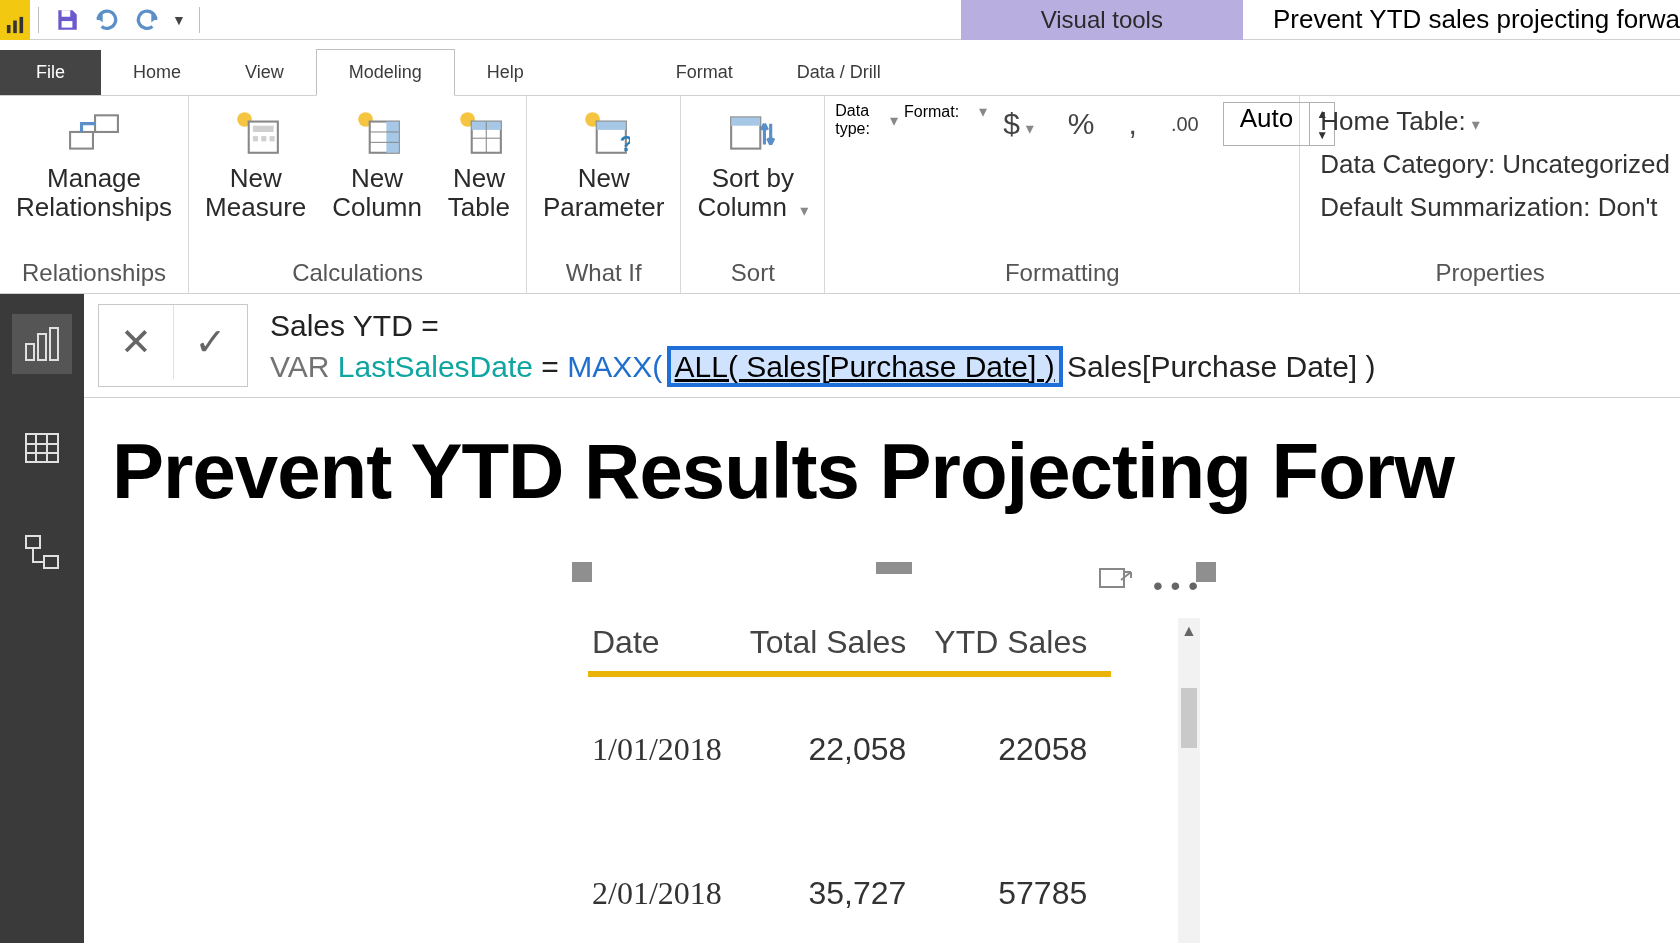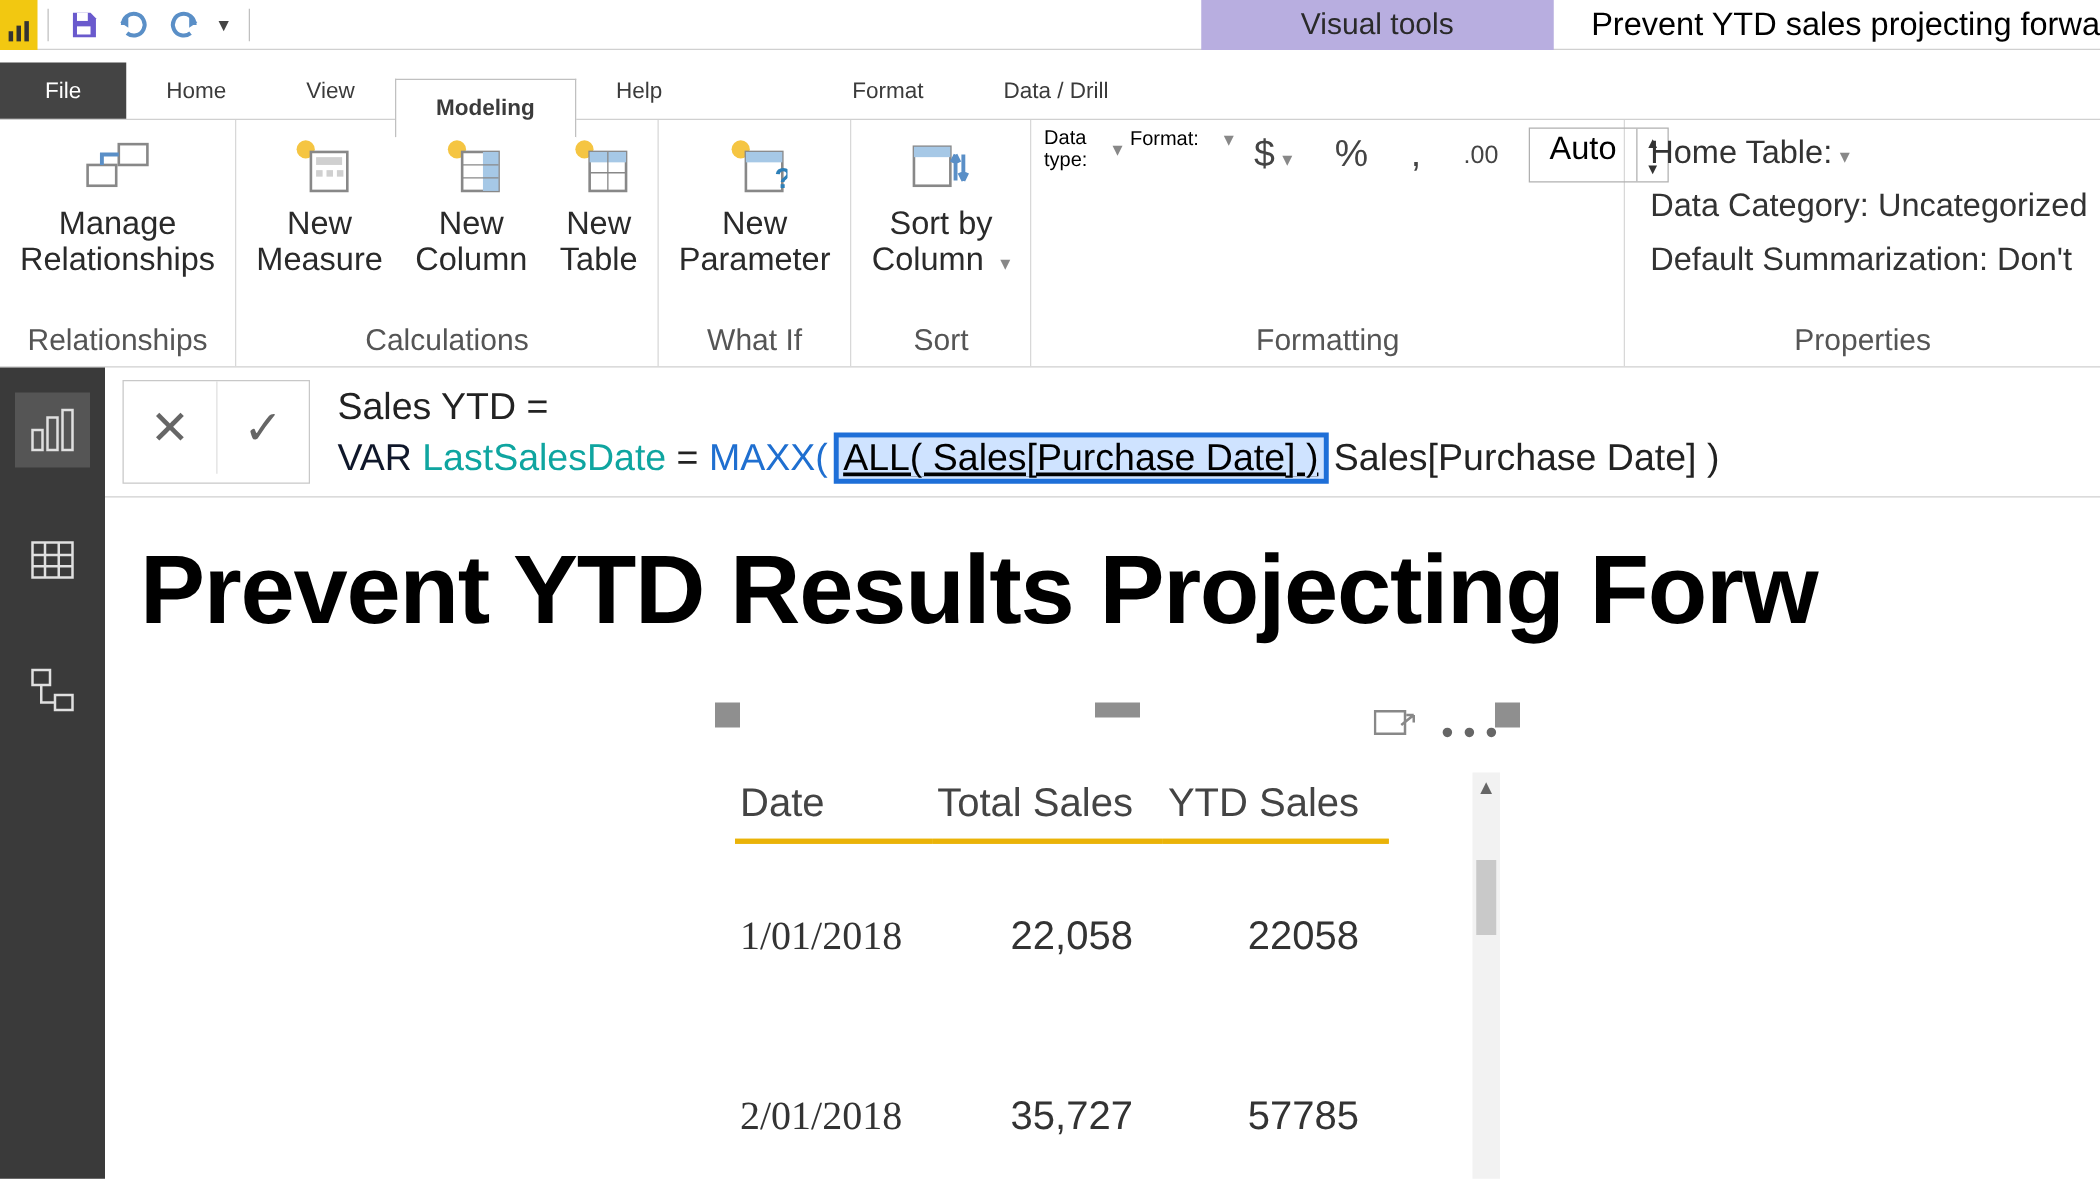--- a/index.html
+++ b/index.html
@@ -12,21 +12,21 @@
   .qat-sep { width:1px; height:26px; background:#c0c0c0; margin:0 8px; }
   .qat-btn { width:40px; height:40px; display:flex; align-items:center; justify-content:center; color:#505050; }
   .qat-btn svg { width:26px; height:26px; }
   .contextual-tab-label { margin-left:auto; background:#b8aee0; color:#2a2a2a; height:40px; padding:0 80px; display:flex; align-items:center; font-size:24px; }
   .doc-title { font-size:26px; margin-left:30px; white-space:nowrap; overflow:hidden; }
 
   
   .tabs { height:56px; display:flex; align-items:flex-end; border-bottom:1px solid #d0d0d0; }
   .tab { padding:12px 32px 12px 32px; font-size:18px; color:#3b3b3b; cursor:pointer; }
   .tab.file { background:#444; color:#fff; padding:12px 36px; }
-  .tab.active { border:1px solid #c0c0c0; border-bottom:1px solid #fff; background:#fff; position:relative; top:15px;font-weight:bold; }
+  .tab.active { border:1px solid #c0c0c0; border-bottom:1px solid #fff; background:#fff; position:relative; top:1px; }
 
   
   .ribbon { height:198px; border-bottom:1px solid #d0d0d0; display:flex; }
   .ribbon-group { border-right:1px solid #d8d8d8; display:flex; flex-direction:column; align-items:center; justify-content:space-between; padding:6px 10px 2px 10px; }
   .ribbon-group .group-label { font-size:24px; color:#555; padding:4px 0; }
   .group-body { flex:1; display:flex; align-items:flex-start; gap:14px; }
 
   .big-btn { display:flex; flex-direction:column; align-items:center; gap:4px; padding:4px 6px; cursor:pointer; }
   .big-btn .icon-box { width:60px; height:54px; display:flex; align-items:center; justify-content:center; }
   .big-btn .icon-box svg { width:52px; height:48px; }
@@ -49,40 +49,40 @@
   .leftrail .nav-item svg { width:40px; height:40px; stroke:#e0e0e0; fill:none; stroke-width:2; }
 
   .canvas { flex:1; position:relative; overflow:hidden; }
 
   
   .formula-row { display:flex; align-items:stretch; border-bottom:1px solid #d0d0d0; }
   .fb-btns { display:flex; border:1px solid #c8c8c8; margin:10px 12px 10px 14px; }
   .fb-btn { width:74px; height:74px; display:flex; align-items:center; justify-content:center; font-size:38px; color:#666; cursor:pointer; }
   .fb-btn + .fb-btn { border-left:1px solid #e0e0e0; }
   .formula-text { flex:1; padding:12px 10px 10px 10px; font-family:Consolas,"Courier New",monospace; font-size:30px; line-height:1.35; color:#222; white-space:nowrap; overflow:hidden; }
-  .kw-var  { color:#0f172a; }
+  .kw-var  { color:#737373; }
   .kw-name { color:#0fa5a0; }
   .kw-func { color:#1f6fd0; }
   .hl { background:#cfe3ff; outline:4px solid #1e6fd8; padding:0 4px; color:#000000;text-decoration:underline; }
 
   .page-title { font-size:78px; font-weight:900; letter-spacing:-1px; padding:28px 0 0 28px; white-space:nowrap; font-family:Arial, sans-serif; }
 
   
   .visual { position:absolute; left:490px; top:270px; width:640px; height:400px; }
   .visual .corner { position:absolute; width:20px; height:20px; background:#8f8f8f; }
   .visual .corner.tl { left:-2px; top:-2px; }
   .visual .corner.tr { right:-2px; top:-2px; }
   .visual .handle-top { position:absolute; left:50%; top:-2px; transform:translateX(-50%); width:36px; height:12px; background:#8f8f8f; }
   .visual-head { position:absolute; right:16px; top:4px; display:flex; gap:20px; align-items:center; }
   .visual-head .hbtn { font-size:28px; color:#666; cursor:pointer; }
   .visual-head svg { width:34px; height:28px; }
 
   .tbl-wrap { position:absolute; left:14px; top:54px; right:14px; bottom:0; display:flex; }
   table.data { font-size:32px; color:#333; border-collapse:collapse; }
-  table.data th { text-align:left; font-weight:400; color:#444; padding:6px 24px 10px 4px; border-bottom:4px solid #eab308; }
+  table.data th { text-align:left; font-weight:400; color:#444; padding:6px 24px 10px 4px; border-bottom:6px solid #eab308; }
   table.data td { padding:8px 24px 8px 4px; text-align:right; }
   table.data td:first-child { text-align:left;font-family:Liberation Serif, serif; }
   .scrollbar { width:22px; margin-left:auto; background:#f2f2f2; position:relative; }
   .scrollbar .arrow { position:absolute; left:0; width:22px; height:26px; display:flex; align-items:center; justify-content:center; color:#666; font-size:16px; }
   .scrollbar .arrow.up { top:0; }
   .scrollbar .thumb { position:absolute; left:3px; width:16px; top:70px; height:60px; background:#c9c9c9; }
 </style>
 </head>
 <body>
 

